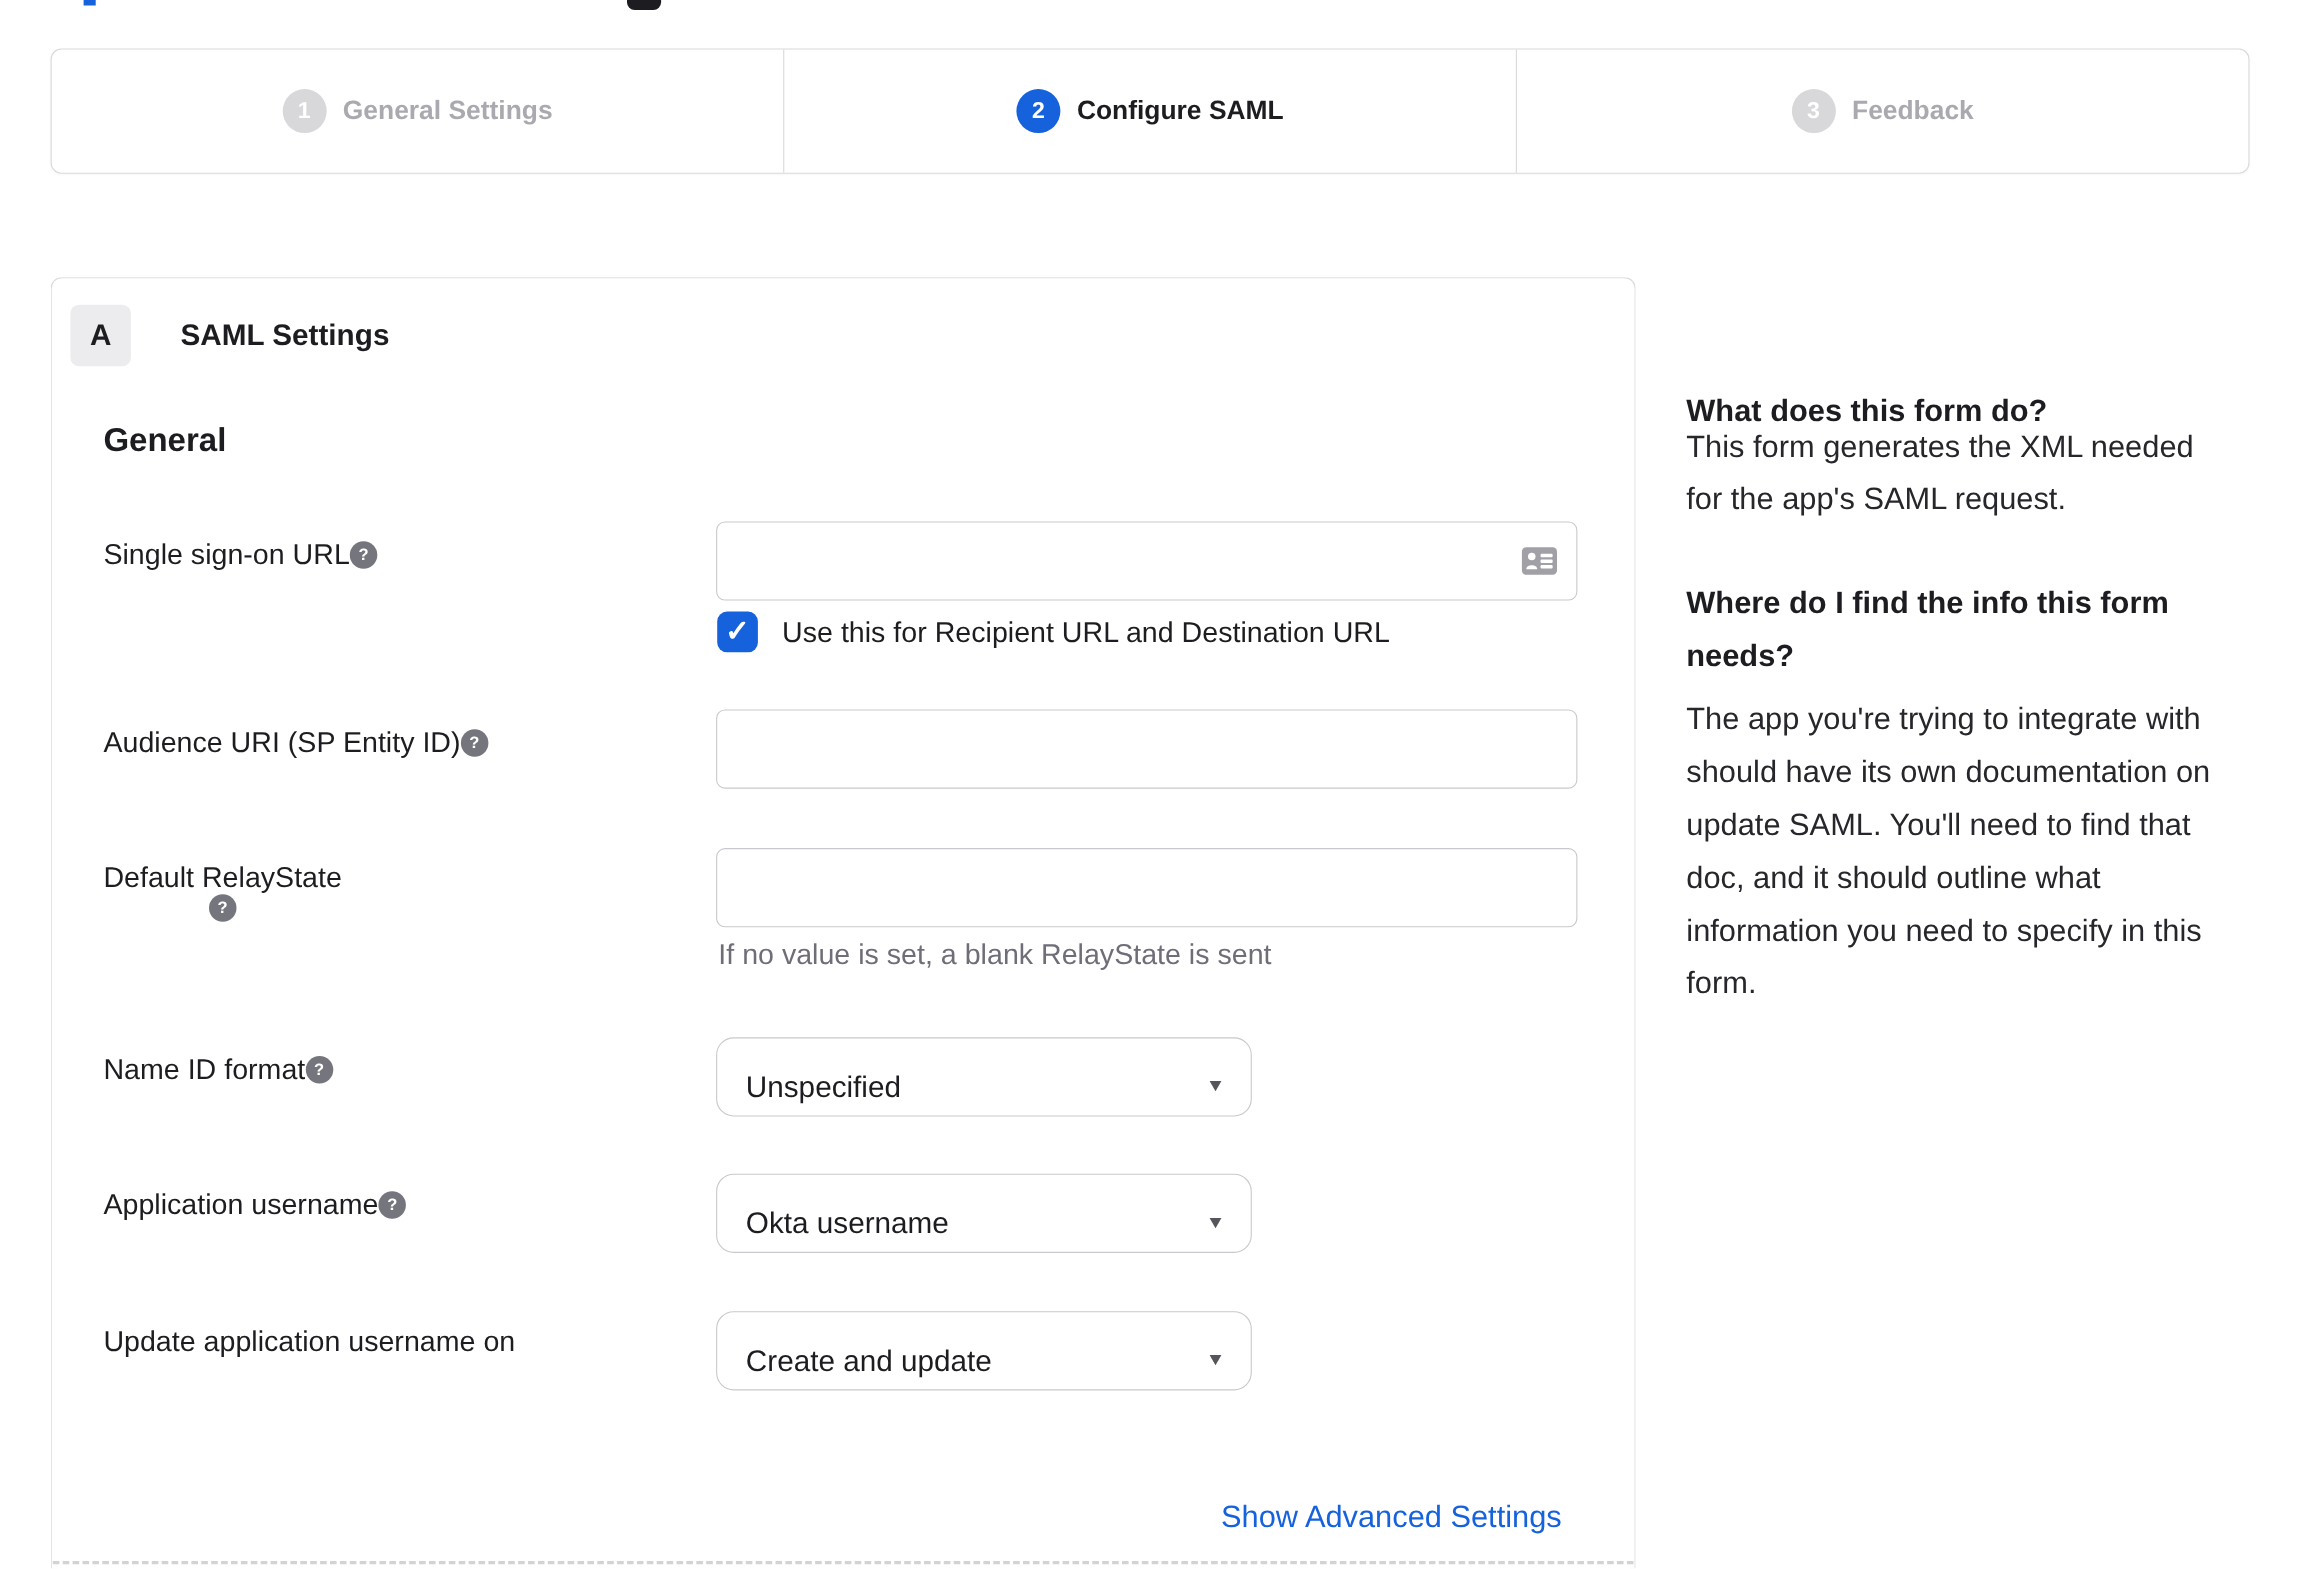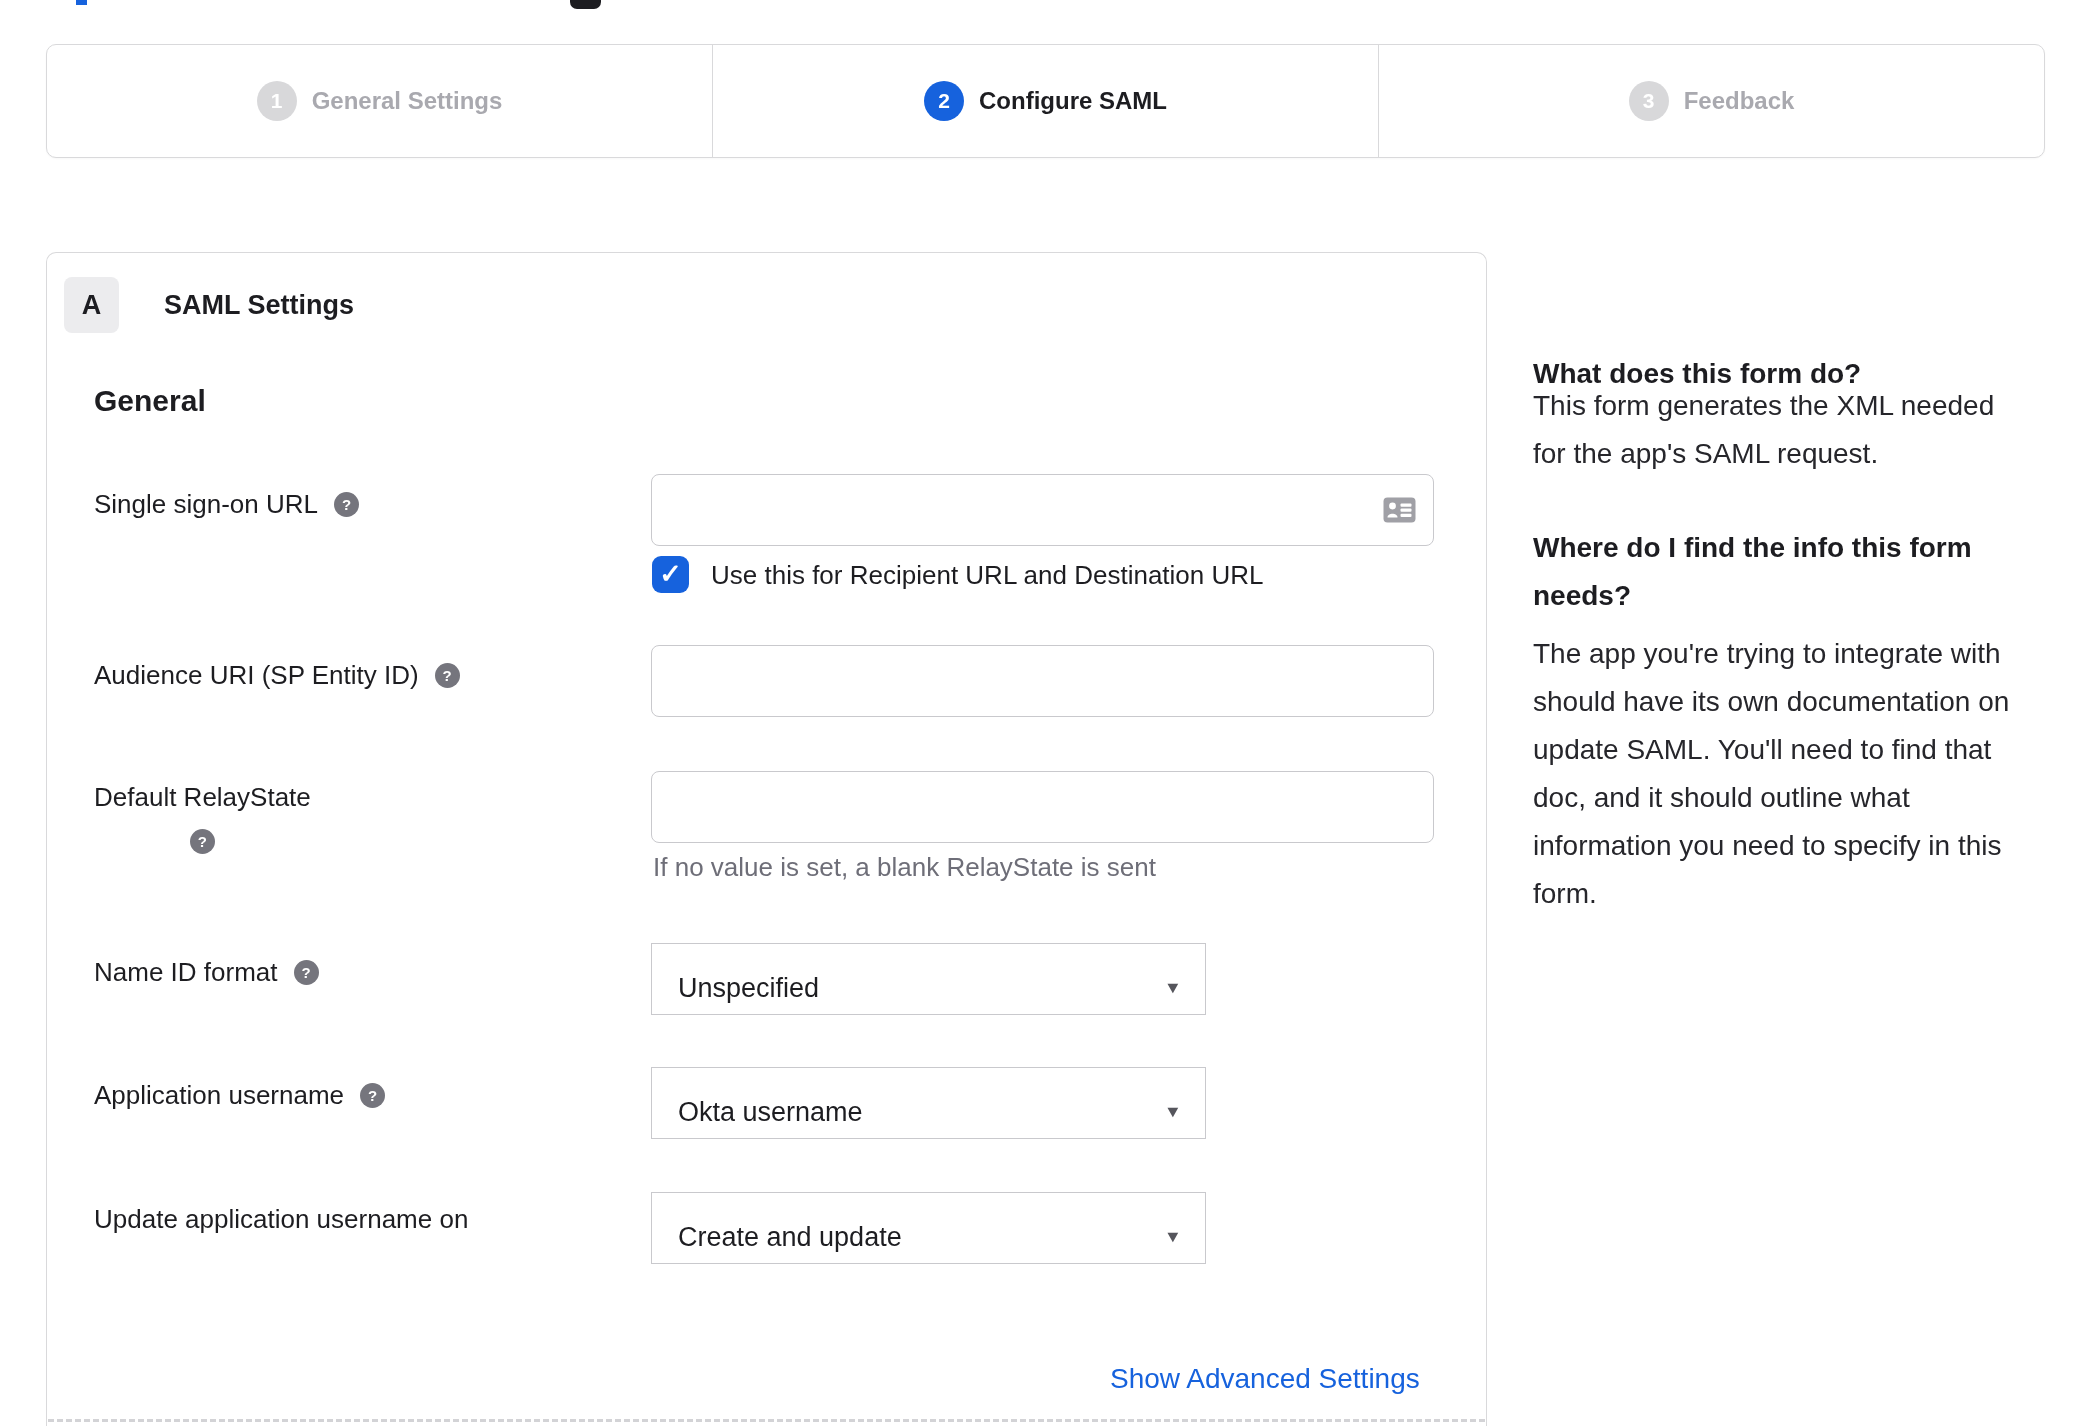--- a/index.html
+++ b/index.html
@@ -54,21 +54,21 @@
     display: flex; align-items: center;
     font-size: 27px; font-weight: 700;
   }
   .group-heading {
     position: absolute; left: 94px; top: 384px;
     font-size: 30px; font-weight: 700;
   }
 
   .label-row {
     position: absolute; left: 94px; height: 34px;
-    display: flex; align-items: center; gap: 16px;
+    display: flex; align-items: center; 
     font-size: 26px; color: #1d1d21;
   }
   .help-icon {
     width: 25px; height: 25px; border-radius: 50%;
     background: #75757d; color: #fff;
     display: flex; align-items: center; justify-content: center;
     font-size: 15px; font-weight: 700; cursor: pointer;
     flex: 0 0 auto;
   }
   .text-input {
@@ -91,22 +91,22 @@
     position: absolute; left: 711px; top: 560px;
     font-size: 26px; color: #1d1d21;
   }
 
   .field-hint {
     position: absolute; left: 653px; top: 852px;
     font-size: 26px; color: #6e6e78;
   }
 
   .select-box {
-    position: absolute; left: 651px; width: 555px; height: 72px;
-    border: 1px solid #c9c9cd; border-radius: 0; background: #fff;
+    position: absolute; left: 651px; width: 487px; height: 72px;
+    border: 1px solid #c9c9cd; border-radius: 16px; background: #fff;
     display: flex; align-items: center; cursor: pointer;
     padding: 18px 24px 0 26px;
   }
   .select-value { font-size: 27px; color: #1d1d21; flex: 1 1 auto; }
   .select-arrow { font-size: 16px; color: #55555c; flex: 0 0 auto; transform: scaleX(1.15); }
 
   .advanced-link {
     position: absolute; left: 1110px; top: 1363px;
     font-size: 28px; font-weight: 500; color: #1662dd;
     text-decoration: none; cursor: pointer;

